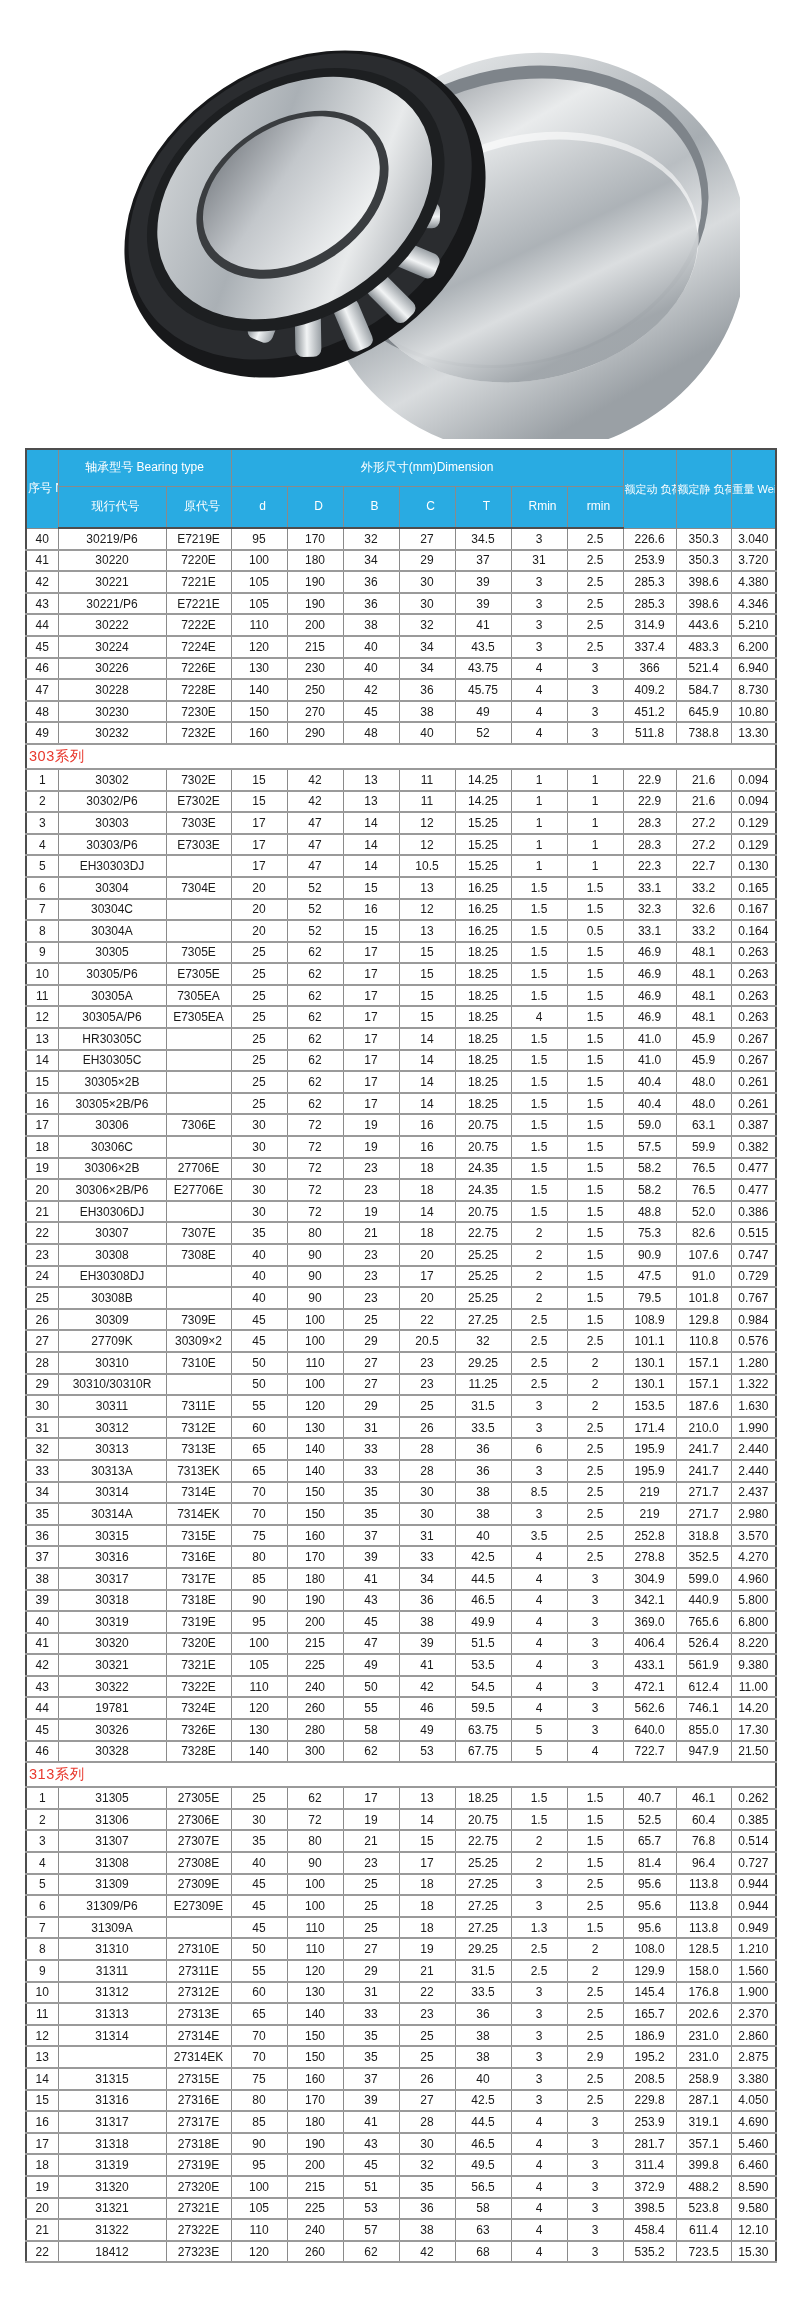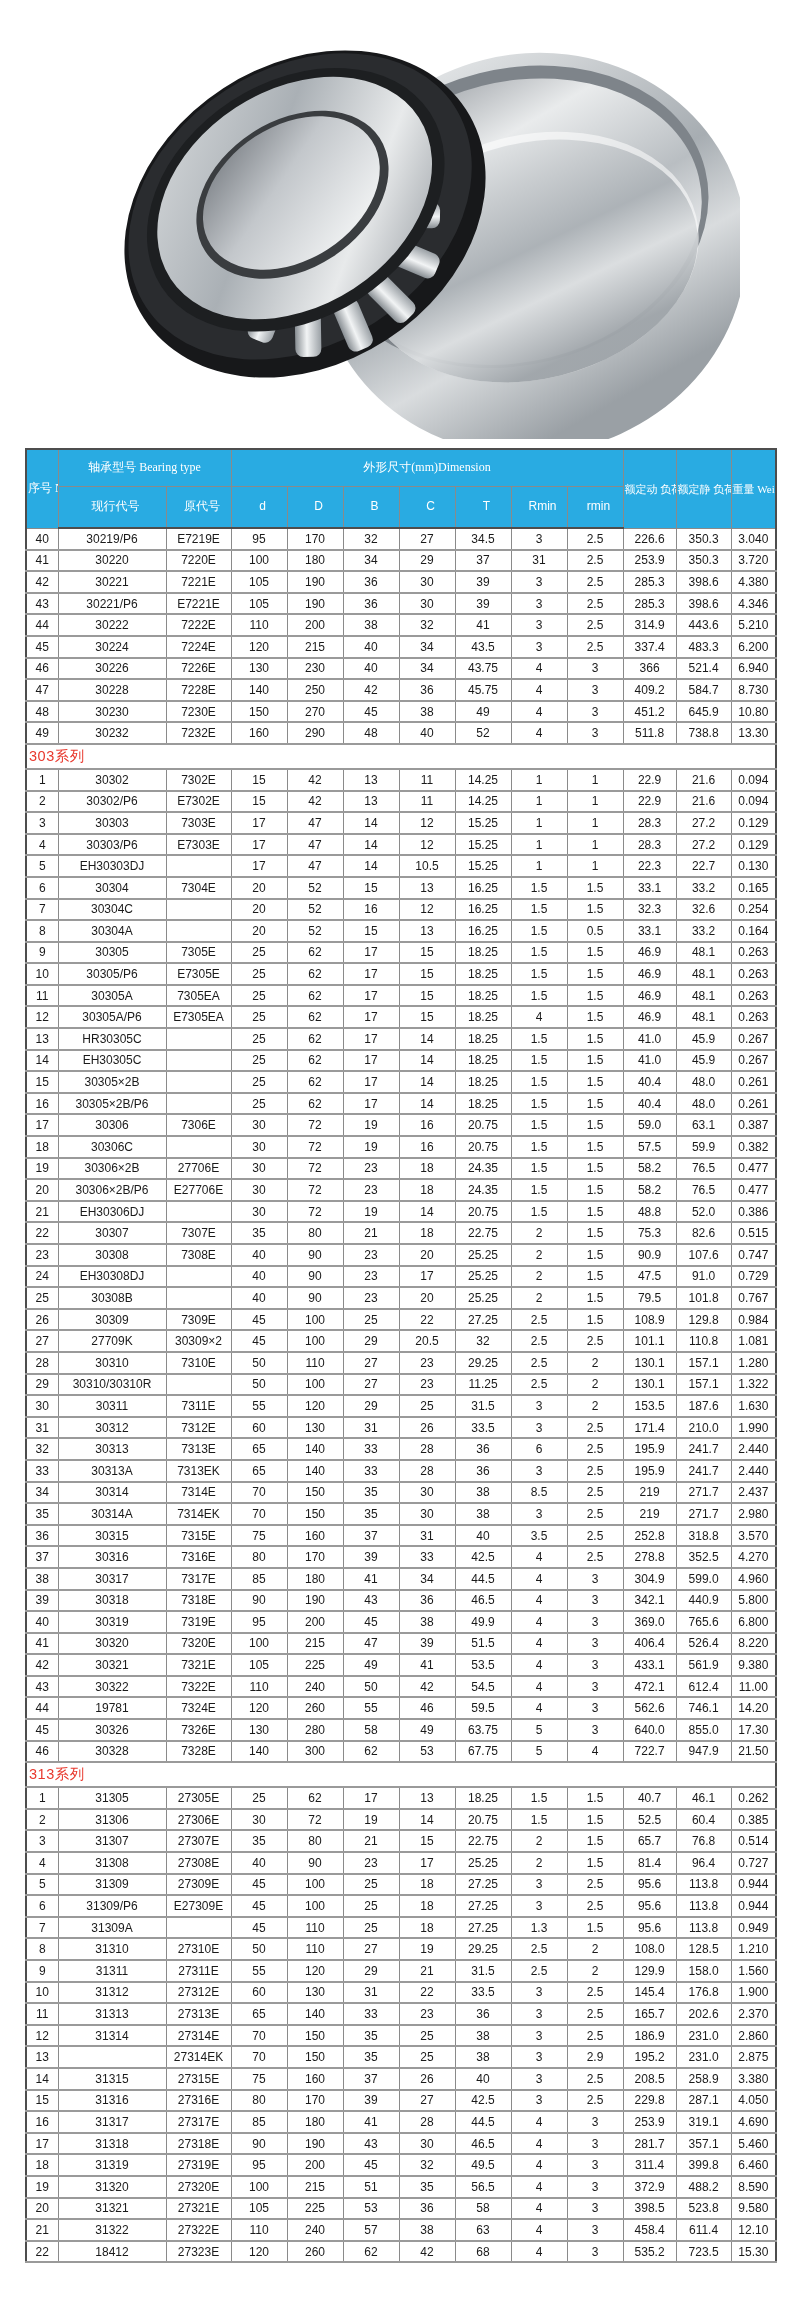--- a/index.html
+++ b/index.html
@@ -38,21 +38,21 @@
   
   thead th{
     background:var(--header-bg,#29ABE2);
     color:#fff;
     font-weight:normal;
     border:1px solid #ffffff;
     white-space:pre-line;
     line-height:1.15;
     font-size:12.5px;
   }
-  thead tr.h1 th{ height:36px;font-family:Liberation Serif, serif; }
+  thead tr.h1 th{ height:36px; }
   thead tr.h2 th{ height:40px; }
   thead th.small{ font-size:11px; line-height:1.1; }
   thead th{ border-bottom-color:#ffffff; }
   thead tr.h2 th{ border-bottom:2px solid #4d4d4d;padding-left:8px; }
   
   tr.section td{
     text-align:left;
     color:var(--section-color,#E8382D);
     font-size:14.5px;
     height:23px;
@@ -447,21 +447,21 @@
           <td class="code-cell"></td>
           <td>20</td>
           <td>52</td>
           <td>16</td>
           <td>12</td>
           <td>16.25</td>
           <td>1.5</td>
           <td>1.5</td>
           <td>32.3</td>
           <td>32.6</td>
-          <td>0.254</td>
+          <td>0.167</td>
         </tr>
         <tr>
           <td>8</td>
           <td class="code-cell">30304A</td>
           <td class="code-cell"></td>
           <td>20</td>
           <td>52</td>
           <td>15</td>
           <td>13</td>
           <td>16.25</td>
@@ -747,21 +747,21 @@
           <td class="code-cell">30309×2</td>
           <td>45</td>
           <td>100</td>
           <td>29</td>
           <td>20.5</td>
           <td>32</td>
           <td>2.5</td>
           <td>2.5</td>
           <td>101.1</td>
           <td>110.8</td>
-          <td>1.081</td>
+          <td>0.576</td>
         </tr>
         <tr>
           <td>28</td>
           <td class="code-cell">30310</td>
           <td class="code-cell">7310E</td>
           <td>50</td>
           <td>110</td>
           <td>27</td>
           <td>23</td>
           <td>29.25</td>

